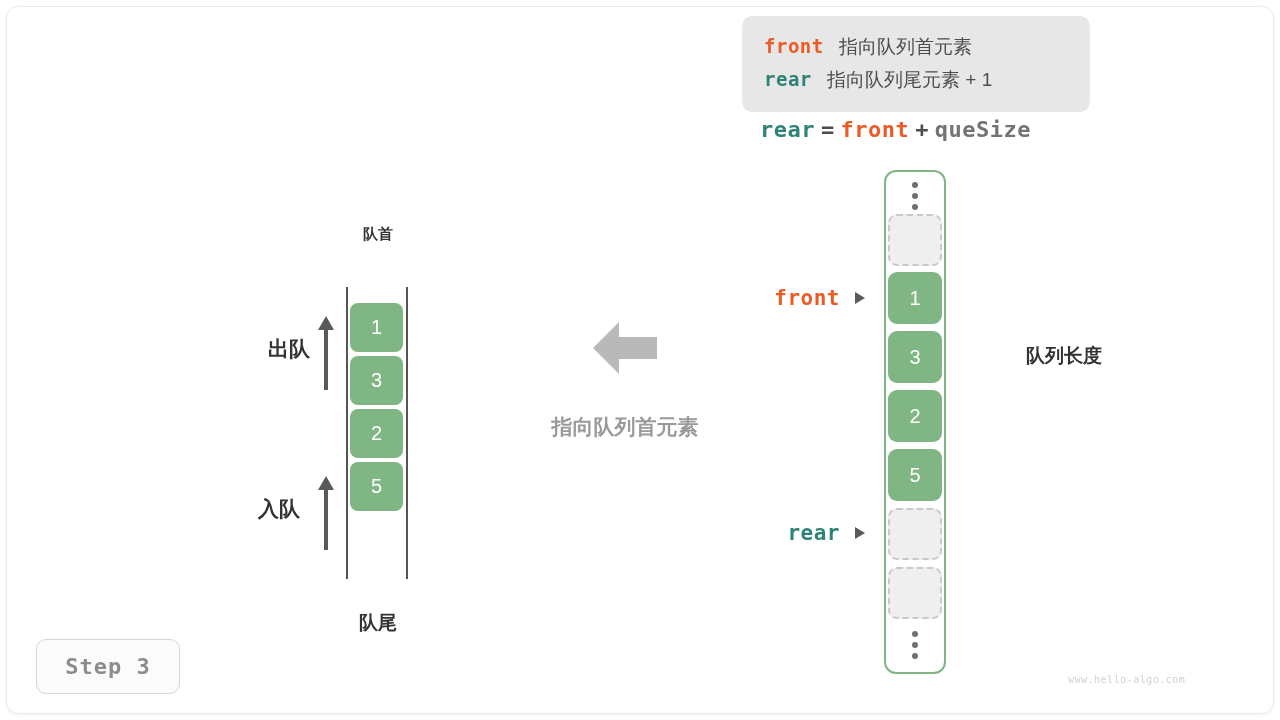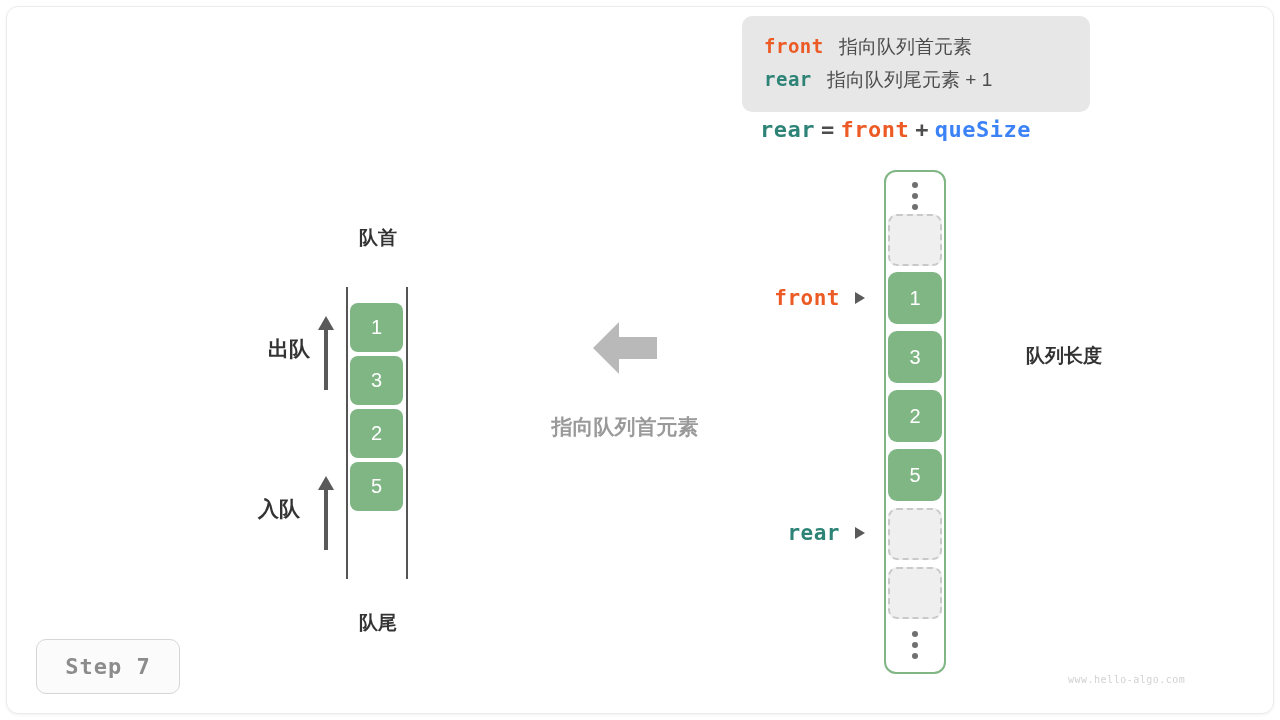--- a/index.html
+++ b/index.html
@@ -54,37 +54,37 @@
     color: #4d4d4d;
     font-family: "Liberation Sans", "DejaVu Sans", sans-serif;
   }
   .mono-b {
     font-family: "DejaVu Sans Mono", "Liberation Mono", monospace;
     font-weight: bold;
     letter-spacing: 0.5px;
   }
   .c-front { color: #ec5b25; }
   .c-rear  { color: #2e8377; }
-  .c-blue  { color: #3b82f6; }
+  .c-blue  { color: #737373; }
   .c-dark  { color: #4d4d4d; }
 
   
   #formula {
     left: 760px;
     top: 117px;
     font-size: 22px;
     white-space: nowrap;
   }
   #formula .op { color: #4d4d4d; font-family: "DejaVu Sans Mono","Liberation Mono",monospace; font-weight:bold;}
 
   
   #queue-head-label {
     left: 347px; top: 225px; width: 62px;
     text-align: center;
-    font-size: 19px; font-weight: bold; color: #333333;
+    font-size: 15px; font-weight: bold; color: #333333;
   }
   #queue-tail-label {
     left: 347px; top: 610px; width: 62px;
     text-align: center;
     font-size: 19px; font-weight: bold; color: #333333;
   }
   .rail {
     width: 2px;
     top: 287px;
     height: 292px;
@@ -345,16 +345,16 @@
   <div id="front-label" class="abs ptr-label mono-b c-front">front</div>
   <div id="front-head" class="ptr-arrowhead"></div>
 
   <div id="rear-label" class="abs ptr-label mono-b c-rear">rear</div>
   <div id="rear-head" class="ptr-arrowhead"></div>
 
   <div id="size-note" class="abs">
     <div class="line1">队列长度</div>
   </div>
 
-  <div id="step-badge" class="abs">Step 7</div>
+  <div id="step-badge" class="abs">Step 3</div>
 
   <div id="watermark" class="abs">www.hello-algo.com</div>
 </div>
 
 </body></html>

